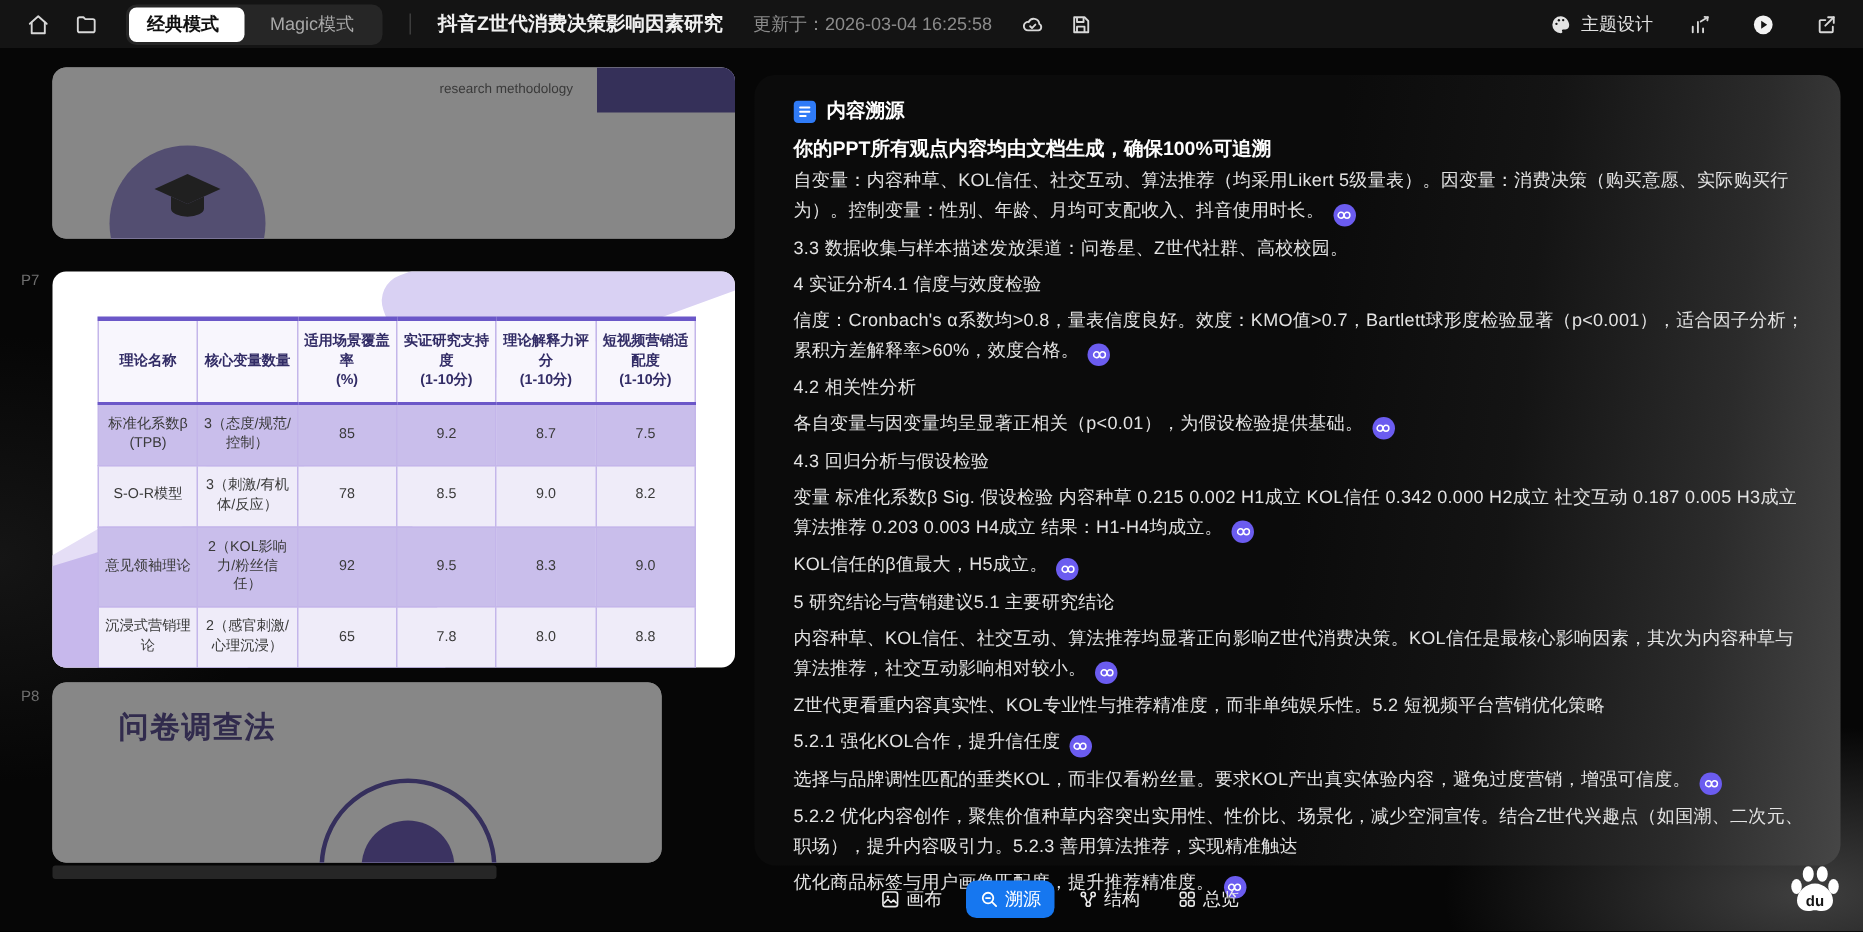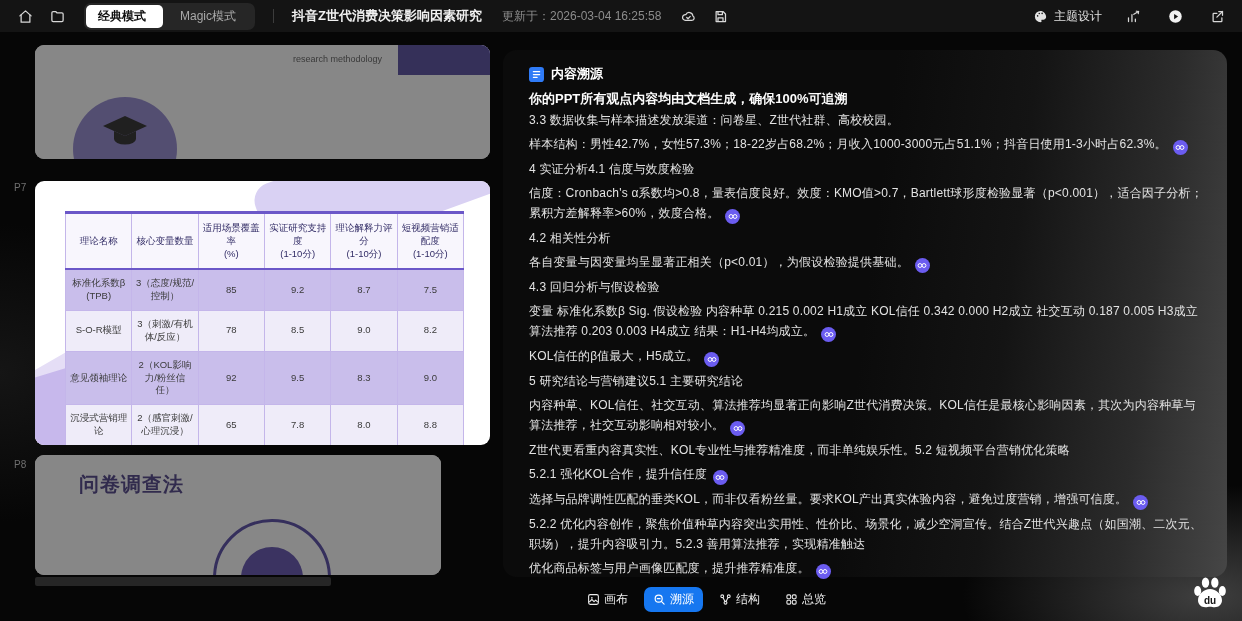--- a/index.html
+++ b/index.html
@@ -33,21 +33,21 @@
   .page-label { position:absolute; font-size:10px; color:#6f6f6f; }
   
   .p6-note { position:absolute; top:9px; right:108px; font-size:9px; color:#555; }
   .p6-rect { position:absolute; top:0; right:0; width:92px; height:30px; background:#4a3e99; }
   .p6-circle { position:absolute; left:38px; bottom:-42px; width:104px; height:104px; border-radius:50%; background:#8d80cf; display:flex; align-items:flex-start; justify-content:center; padding-top:18px;}
   
   .p7-wedge-top { position:absolute; top:-40px; right:-36px; width:270px; height:86px; background:#d9d1f3; transform:rotate(-20deg); border-radius:18px; }
   .p7-blob-back { position:absolute; bottom:-34px; left:-96px; width:300px; height:130px; background:#e5def6; transform:rotate(-30deg); border-radius:26px; }
   .p7-blob { position:absolute; bottom:-58px; left:-74px; width:330px; height:150px; background:#c7b8ec; transform:rotate(-17deg); border-radius:26px; }
   .theory-table { position:absolute; left:30px; right:26px; top:30px; border-collapse:collapse; width:calc(100% - 56px); table-layout:fixed; background:transparent; z-index:2;}
-  .theory-table th { white-space:pre-line; font-size:9.5px; font-weight:normal; color:#322c66; padding:8px 2px; line-height:1.35;
+  .theory-table th { white-space:pre-line; font-size:9.5px; font-weight:bold; color:#322c66; padding:8px 2px; line-height:1.35;
     border-top:3px solid #6b57c8; border-bottom:2px solid #6b57c8; background:#f8f6fd; border-left:1px solid #c4b6ea; border-right:1px solid #c4b6ea; text-align:center;}
   .theory-table td { font-size:9.5px; color:#3a3a3a; text-align:center; padding:7px 3px; line-height:1.35;
     border-left:1px solid #c4b6ea; border-right:1px solid #c4b6ea; border-bottom:1px solid #c4b6ea;}
   .theory-table tr:last-child td { border-bottom:3px solid #6b57c8; }
   .theory-table tr.row-purple td { background:#c9beeb; }
   .theory-table tr.row-light td { background:#efecf9; }
   
   .p8-title { position:absolute; left:44px; top:16px; font-size:20px; font-weight:800; color:#41337f; letter-spacing:1px;}
   .p8-ring { position:absolute; left:178px; top:64px; width:118px; height:118px; border-radius:50%; border:3px solid #4a3da0; }
   .p8-dot { position:absolute; left:206px; top:92px; width:62px; height:62px; border-radius:50%; background:#5746ab; }
@@ -232,27 +232,27 @@
           <svg width="15" height="15" viewBox="0 0 24 24">
               <rect width="24" height="24" rx="5" fill="#2f7bf7"></rect>
               <path d="M7 7.5h10M7 12h10M7 16.5h6" stroke="#fff" stroke-width="2" stroke-linecap="round"></path>
             </svg>
         </span>
         <span class="panel-title">内容溯源</span>
       </div>
       <div class="panel-subtitle">你的PPT所有观点内容均由文档生成，确保100%可追溯</div>
     </div>
     <div class="trace-body" id="trace-paragraphs">
+        <div class="para"><span>自变量：内容种草、KOL信任、社交互动、算法推荐（均采用Likert 5级量表）。因变量：消费决策（购买意愿、实际购买行为）。控制变量：性别、年龄、月均可支配收入、抖音使用时长。</span><span class="badge">
+            <svg viewBox="0 0 14 8">
+              <circle cx="4.2" cy="4" r="2.7" stroke="#fff" stroke-width="1.4" fill="none"></circle>
+              <circle cx="9.8" cy="4" r="2.7" stroke="#fff" stroke-width="1.4" fill="none"></circle>
+            </svg>
+          </span></div>
         <div class="para"><span>3.3 数据收集与样本描述发放渠道：问卷星、Z世代社群、高校校园。</span></div>
-        <div class="para"><span>样本结构：男性42.7%，女性57.3%；18-22岁占68.2%；月收入1000-3000元占51.1%；抖音日使用1-3小时占62.3%。</span><span class="badge">
-            <svg viewBox="0 0 14 8">
-              <circle cx="4.2" cy="4" r="2.7" stroke="#fff" stroke-width="1.4" fill="none"></circle>
-              <circle cx="9.8" cy="4" r="2.7" stroke="#fff" stroke-width="1.4" fill="none"></circle>
-            </svg>
-          </span></div>
         <div class="para"><span>4 实证分析4.1 信度与效度检验</span></div>
         <div class="para"><span>信度：Cronbach's α系数均&gt;0.8，量表信度良好。效度：KMO值&gt;0.7，Bartlett球形度检验显著（p&lt;0.001），适合因子分析；累积方差解释率&gt;60%，效度合格。</span><span class="badge">
             <svg viewBox="0 0 14 8">
               <circle cx="4.2" cy="4" r="2.7" stroke="#fff" stroke-width="1.4" fill="none"></circle>
               <circle cx="9.8" cy="4" r="2.7" stroke="#fff" stroke-width="1.4" fill="none"></circle>
             </svg>
           </span></div>
         <div class="para"><span>4.2 相关性分析</span></div>
         <div class="para"><span>各自变量与因变量均呈显著正相关（p&lt;0.01），为假设检验提供基础。</span><span class="badge">
             <svg viewBox="0 0 14 8">

